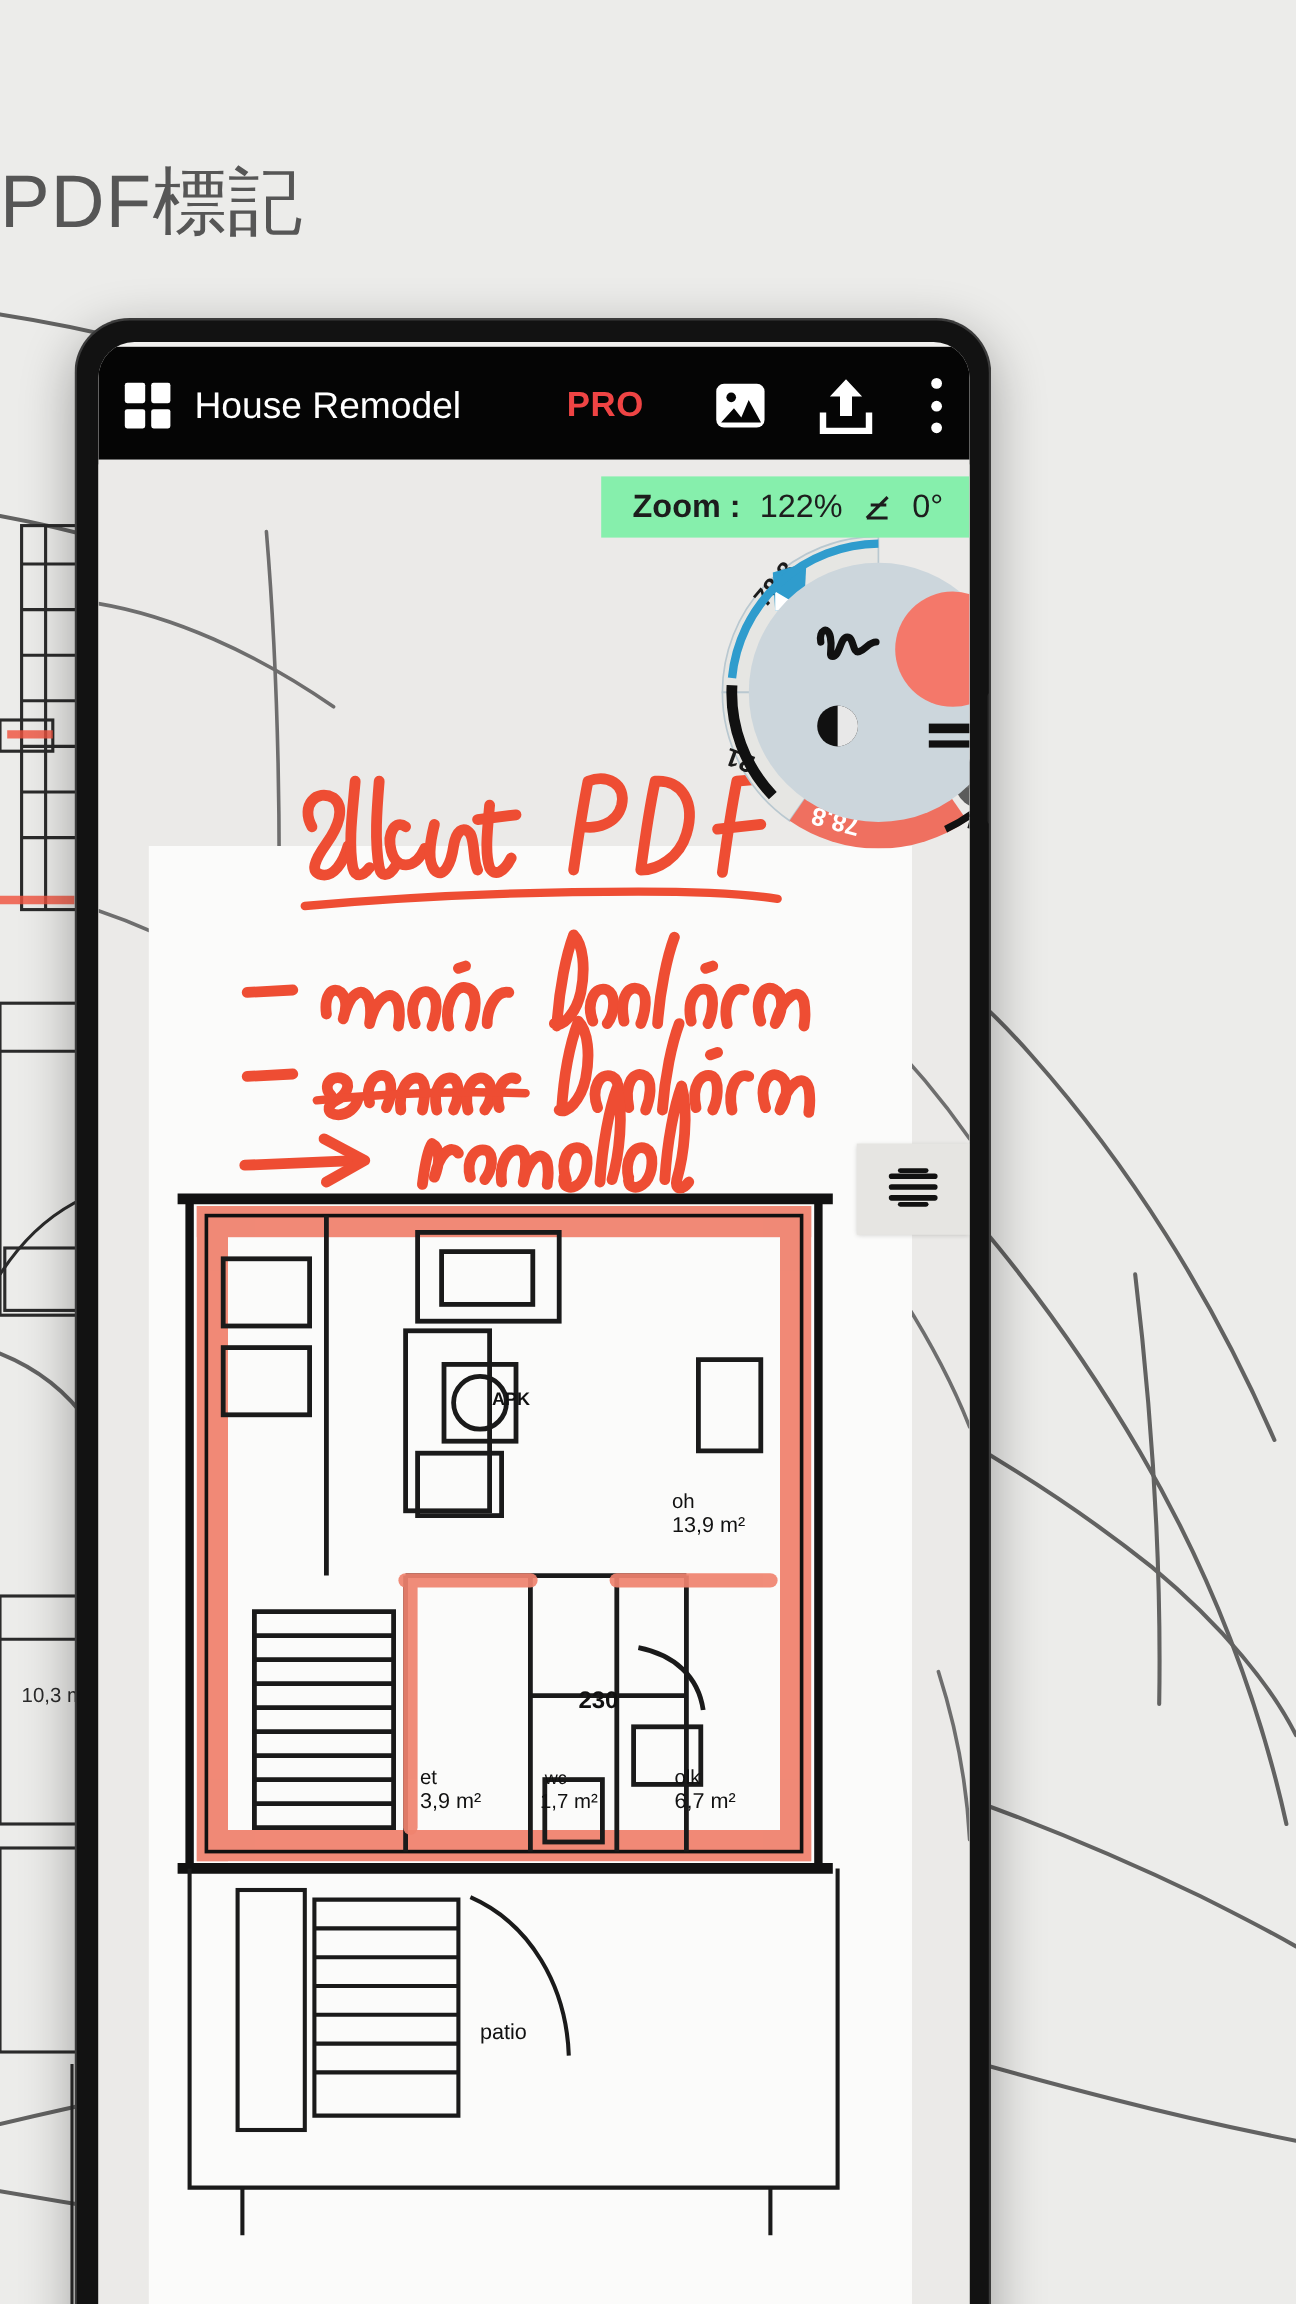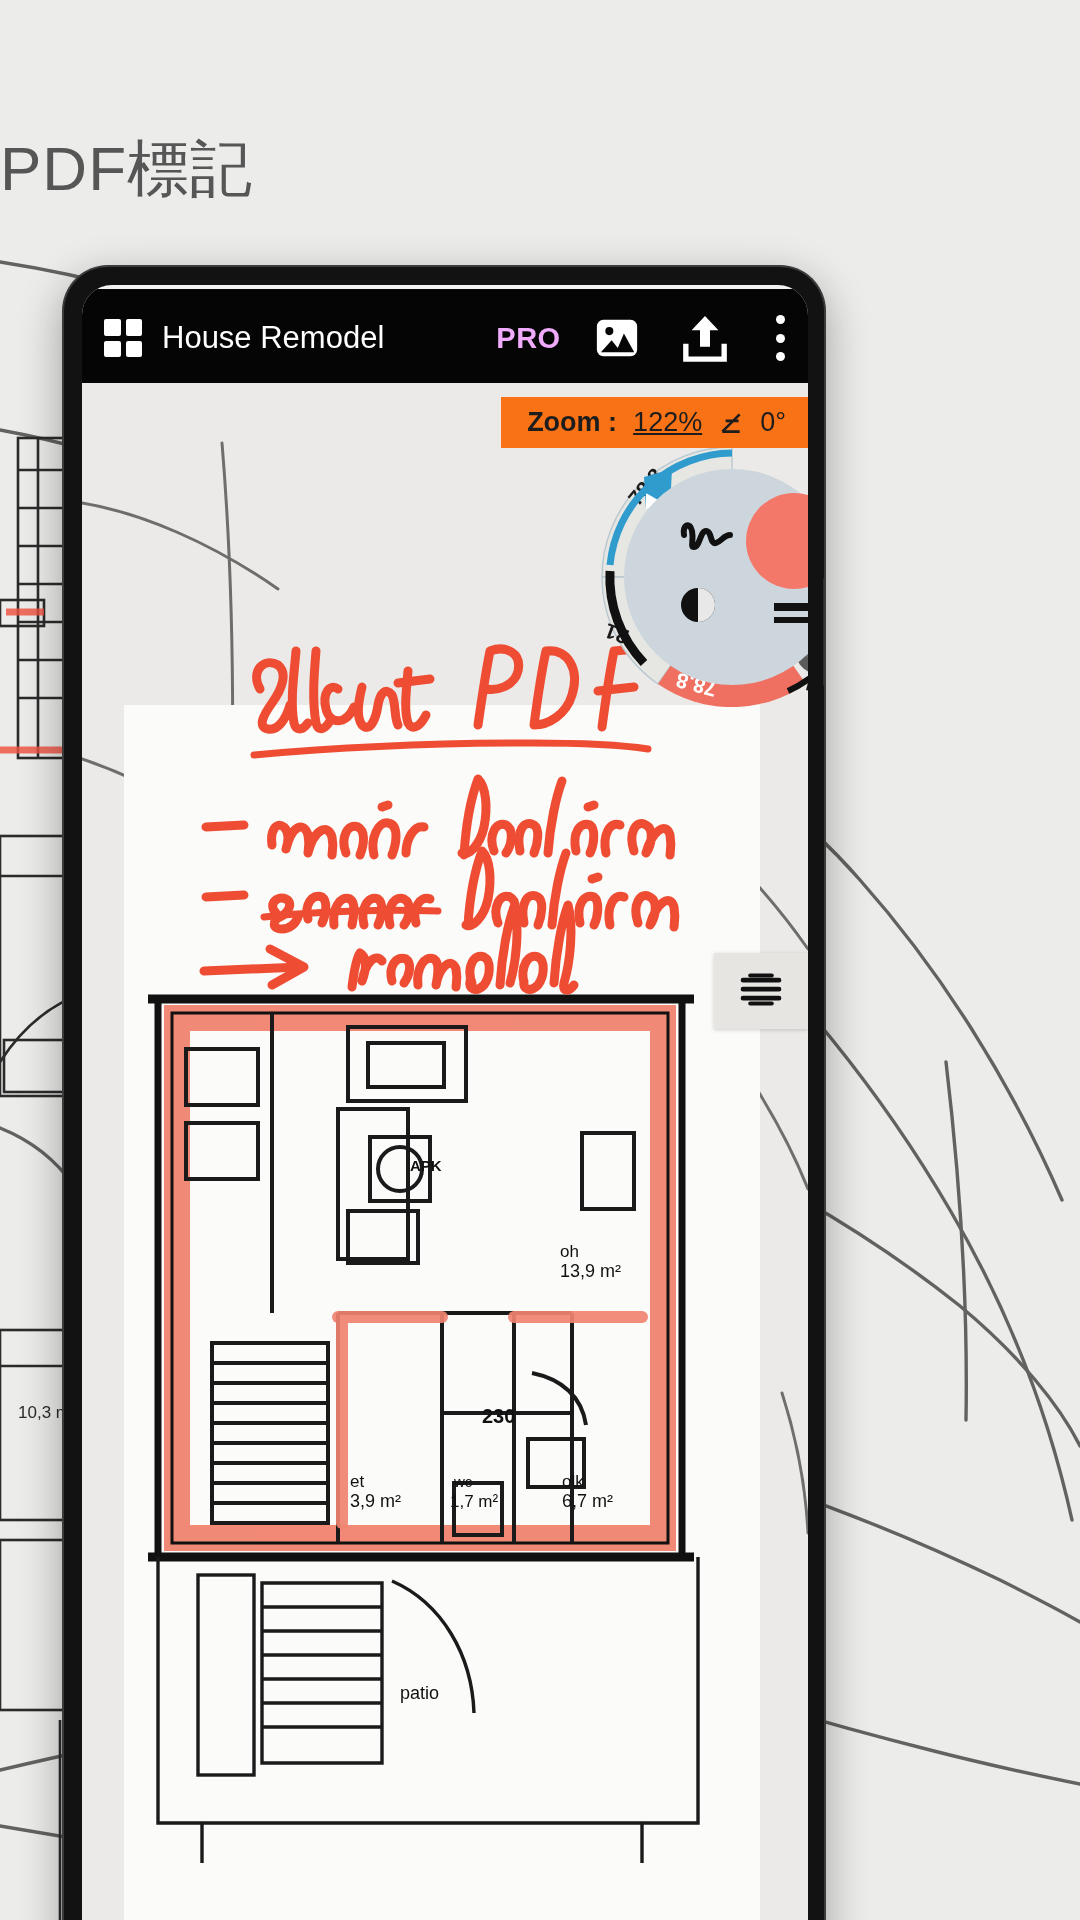--- a/index.html
+++ b/index.html
@@ -48,48 +48,48 @@
   
   #toolbar{
     position:absolute;left:0;top:4px;width:726px;height:98px;
     background:#050505;display:flex;align-items:center;
     padding:0 22px;box-sizing:border-box;gap:0;
   }
   #grid-icon{width:38px;height:38px;display:grid;
     grid-template-columns:1fr 1fr;grid-template-rows:1fr 1fr;gap:5px;flex:none;}
   #grid-icon i{background:#fff;border-radius:2px;display:block;}
   #doc-title{color:#fff;font-size:31px;margin-left:20px;white-space:nowrap;}
-  #pro-badge{color:#f0abfc;font-size:29px;font-weight:bold;letter-spacing:.5px;
-    margin-left:112px;}
+  #pro-badge{color:#ef4444;font-size:29px;font-weight:bold;letter-spacing:.5px;
+    margin-left:88px;}
   #img-icon{width:46px;height:46px;margin-left:auto;}
   #upload-icon{width:46px;height:50px;margin-left:42px;}
   #overflow-icon{width:12px;height:46px;margin-left:46px;
     display:flex;flex-direction:column;justify-content:space-between;align-items:center;}
   #overflow-icon i{width:9px;height:9px;border-radius:50%;background:#fff;display:block;}
 
   
   #canvas{
     position:absolute;left:0;top:98px;width:726px;height:1586px;
     overflow:hidden;background:#ebeae8;
   }
   #paper{
     position:absolute;left:42px;top:322px;width:636px;height:1270px;
     background:#fbfbfa;
   }
 
   
   #zoom-bar{
     position:absolute;right:0;top:14px;
-    background:#f97316;
+    background:#86efac;
     padding:10px 22px 10px 26px;
     display:flex;align-items:center;gap:16px;
     font-size:27px;color:#1d1d1d;z-index:7;
   }
   #zoom-label{font-weight:bold;}
-  #zoom-value{font-weight:400;text-decoration:underline;}
+  #zoom-value{font-weight:400;}
   #angle-value{font-weight:400;}
   #angle-icon{width:26px;height:26px;}
 
   
   #tool-wheel{
     position:absolute;right:-74px;top:64px;width:300px;height:260px;z-index:6;
   }
 
   
   #layers-fab{

